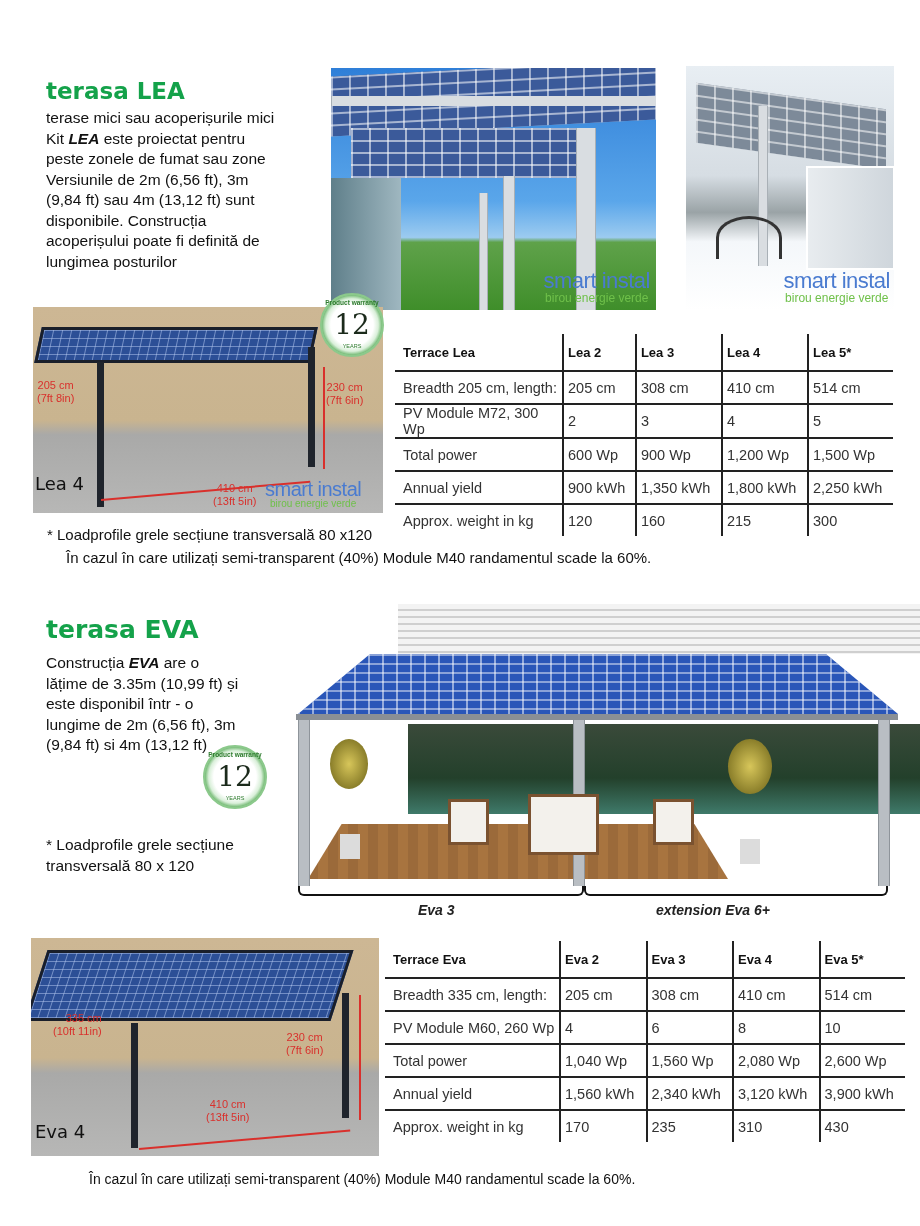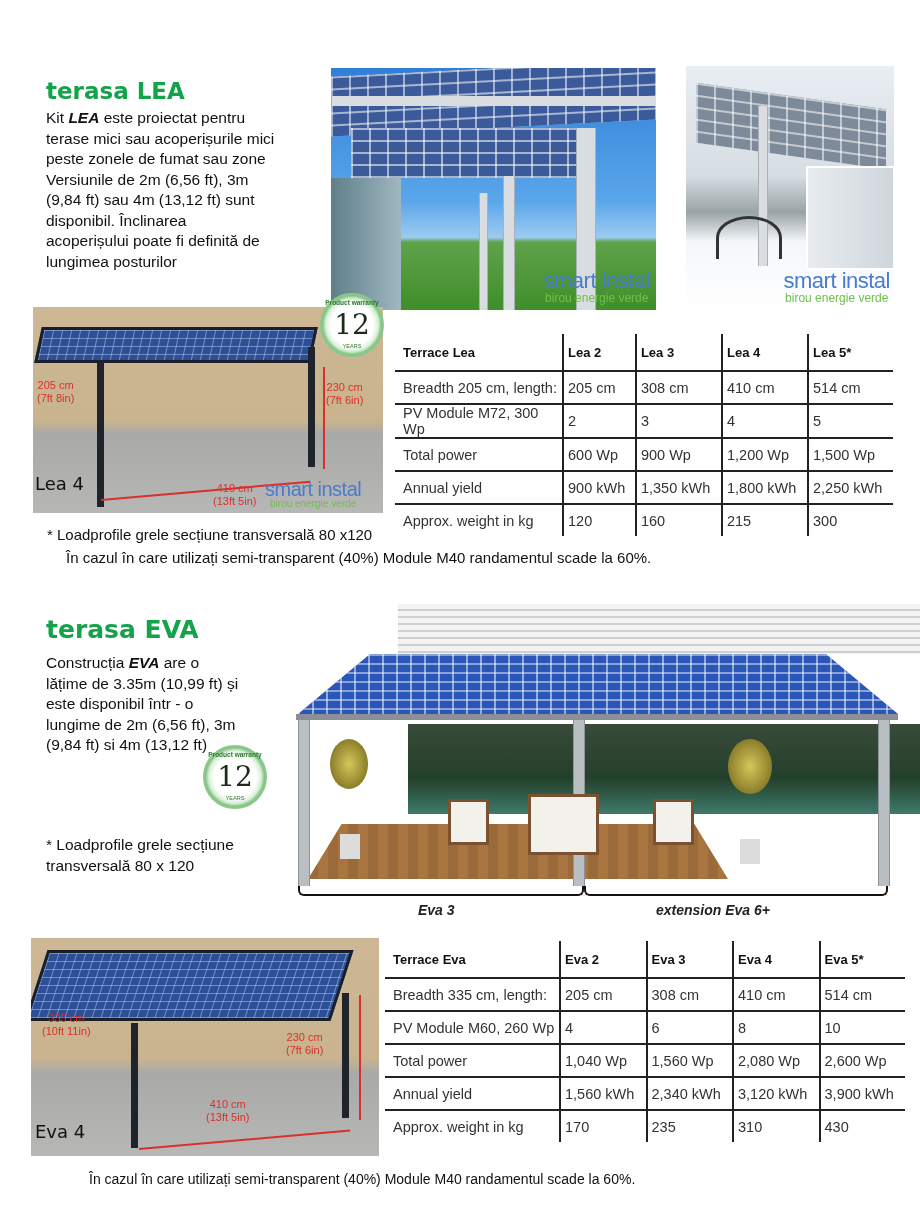--- a/index.html
+++ b/index.html
@@ -62,26 +62,26 @@
   .pot { position:absolute; background:#dcdcdc; }
   .brace { position:absolute; border-bottom: 2px solid #111; border-left:2px solid #111; border-right:2px solid #111; height:8px; border-radius: 0 0 6px 6px; }
   .brace-label { position:absolute; font-size: 14px; font-style: italic; font-weight: bold; color:#222; }
 </style>
 </head>
 <body>
 
 <div class="abs title" style="left:46px; top:78px; font-size:23px;">terasa LEA</div>
 
 <div class="abs body-text" style="left:46px; top:108px; width:270px;">
+  <div>terase mici sau acoperișurile mici</div>
   <div><span>Kit </span><b>LEA</b><span> este proiectat pentru</span></div>
-  <div>terase mici sau acoperișurile mici</div>
   <div>peste zonele de fumat sau zone</div>
   <div>Versiunile de 2m (6,56 ft), 3m</div>
   <div>(9,84 ft) sau 4m (13,12 ft) sunt</div>
-  <div>disponibil. Înclinarea</div>
+  <div>disponibile. Construcția</div>
   <div>acoperișului poate fi definită de</div>
   <div>lungimea posturilor</div>
 </div>
 
 <div class="abs photo sky" style="left:331px; top:68px; width:325px; height:242px;" title="Solar terrace roof with blue sky and green field">
   <div class="roof-grid" style="left:0; top:0; width:325px; height:60px; transform: skewY(-3deg);"></div>
   <div class="roof-grid" style="left:20px; top:60px; width:240px; height:50px;"></div>
   <div class="post" style="left:0; top:28px; width:325px; height:10px;"></div>
   <div class="post" style="left:245px; top:60px; width:18px; height:182px;"></div>
   <div class="post" style="left:172px; top:108px; width:10px; height:134px;"></div>
@@ -227,21 +227,21 @@
   <div class="brace-label" style="left:130px; top:298px;">Eva 3</div>
   <div class="brace-label" style="left:368px; top:298px;">extension Eva 6+</div>
 </div>
 
 <div class="abs diagram" style="left:31px; top:938px; width:348px; height:218px;">
   <div class="roof" style="left:5px; top:12px; width:300px; height:65px; transform: skew(-18deg);"></div>
   <div class="leg" style="left:100px; top:85px; height:125px;"></div>
   <div class="leg" style="left:311px; top:55px; height:125px;"></div>
   <div class="redline" style="left:328px; top:57px; width:2px; height:125px;"></div>
   <div class="redline" style="left:108px; top:210px; width:212px; height:2px; transform: rotate(-5deg); transform-origin:left;"></div>
-  <div class="dim" style="left:11px; top:74px;">
+  <div class="dim" style="left:22px; top:74px;text-align:right;">
     <div>335 cm</div>
     <div>(10ft 11in)</div>
   </div>
   <div class="dim" style="left:255px; top:93px;">
     <div>230 cm</div>
     <div>(7ft 6in)</div>
   </div>
   <div class="dim" style="left:175px; top:160px;">
     <div>410 cm</div>
     <div>(13ft 5in)</div>

